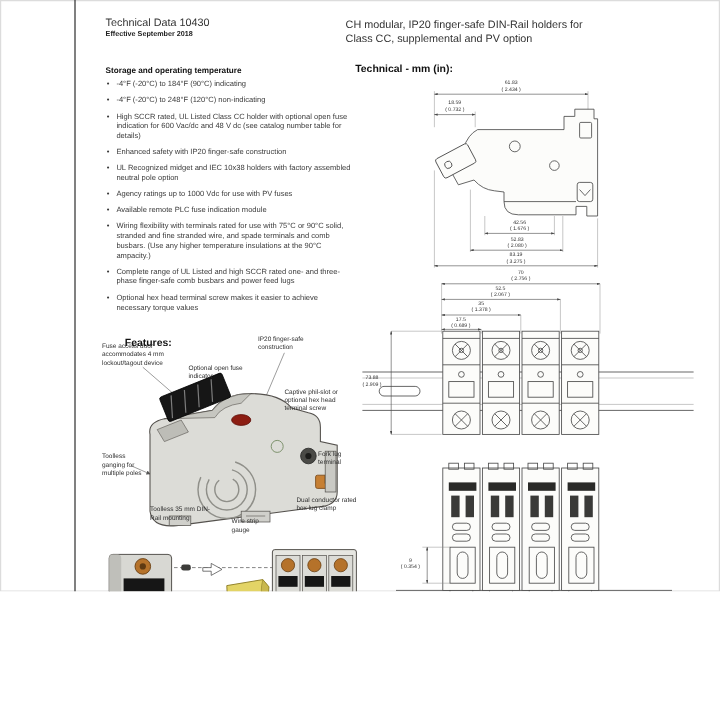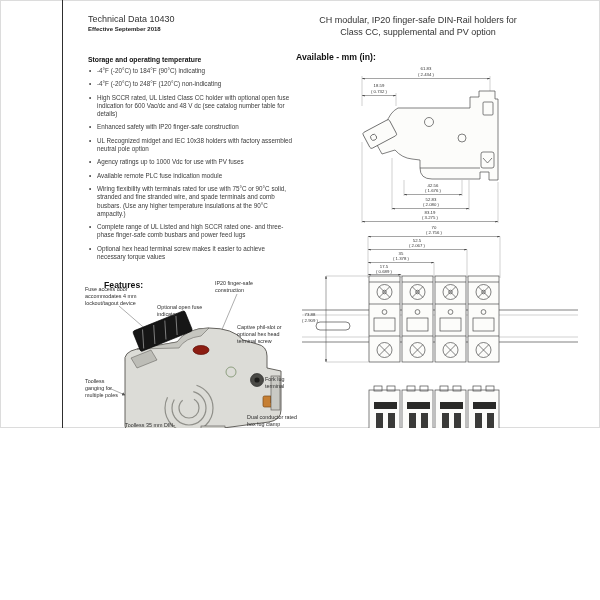--- a/index.html
+++ b/index.html
@@ -1,26 +1,26 @@
 <!DOCTYPE html>
 <html><head>
 <meta charset="utf-8">
 <style>
   html,body{margin:0;padding:0;background:#fff;}
   .page{
-    position:relative;width:600px;height:428px;background:#ffffff;overflow:hidden;
+    position:relative;width:600px;height:493px;background:#ffffff;overflow:hidden;
     font-family:"Liberation Sans","DejaVu Sans",sans-serif;color:#222;
     box-shadow:inset 0 0 0 1px #dcdcdc;
   }
   .edge-line{position:absolute;left:62px;top:0;width:1px;height:600px;background:#2e2e2e;}
   
   .doc-id{position:absolute;left:88px;top:14px;}
   .doc-title{font-size:9px;color:#333;}
   .doc-effective{font-size:6px;font-weight:bold;color:#222;margin-top:2px;}
-  .prod-title{position:absolute;right:32px;top:14px;width:300px;text-align:center;font-size:9px;line-height:1.35;color:#333;}
+  .prod-title{position:absolute;right:12px;top:14px;width:300px;text-align:left;font-size:9px;line-height:1.35;color:#333;}
   
   .left-col{position:absolute;left:88px;top:56px;width:207px;}
   .h-small{font-size:6.8px;font-weight:bold;color:#111;margin:0 0 4px 0;}
   .h-med{font-size:8.7px;font-weight:bold;color:#111;margin:11px 0 6px 0;}
   ul.blist{list-style:none;margin:0;padding:0;}
   ul.blist li{position:relative;font-size:6.3px;line-height:1.32;color:#3a3a3a;padding-left:9px;margin-bottom:5px;}
   ul.blist li::before{content:"\2022";position:absolute;left:1px;top:0;color:#3a3a3a;}
   .features-heading{position:absolute;left:88px;top:264px;font-size:8.7px;font-weight:bold;color:#111;margin:16px;}
   
   .features-figure{position:absolute;left:85px;top:280px;width:215px;height:174px;}
@@ -205,21 +205,21 @@
           <circle cx="199" cy="42" r="3.8" fill="#8c1d12"></circle>
           <rect x="192" y="50" width="14" height="11" fill="#f4f4f0" stroke="#55524e" stroke-width="0.5"></rect>
           <circle cx="199" cy="78" r="5.5" fill="#b5722a" stroke="#6e4418" stroke-width="0.7"></circle>
         </g>
       </g>
     </svg>
   </div>
 
   <p class="gang-caption">Gang multiple poles to meet application requirements using kit catalog number JV-L (gangs up to four poles).</p>
 
-  <h2 class="dim-heading">Available - mm (in):</h2>
+  <h2 class="dim-heading">Technical - mm (in):</h2>
 
   <svg class="svg-d1" width="180" height="162" viewBox="0 0 180 162">
     <defs>
       <marker id="da1" markerWidth="6" markerHeight="4" refX="5.5" refY="2" orient="auto">
         <path d="M0,0 L6,2 L0,4 Z" fill="#4a4a4a"></path>
       </marker>
       <marker id="da1s" markerWidth="6" markerHeight="4" refX="0.5" refY="2" orient="auto">
         <path d="M6,0 L0,2 L6,4 Z" fill="#4a4a4a"></path>
       </marker>
     </defs>

